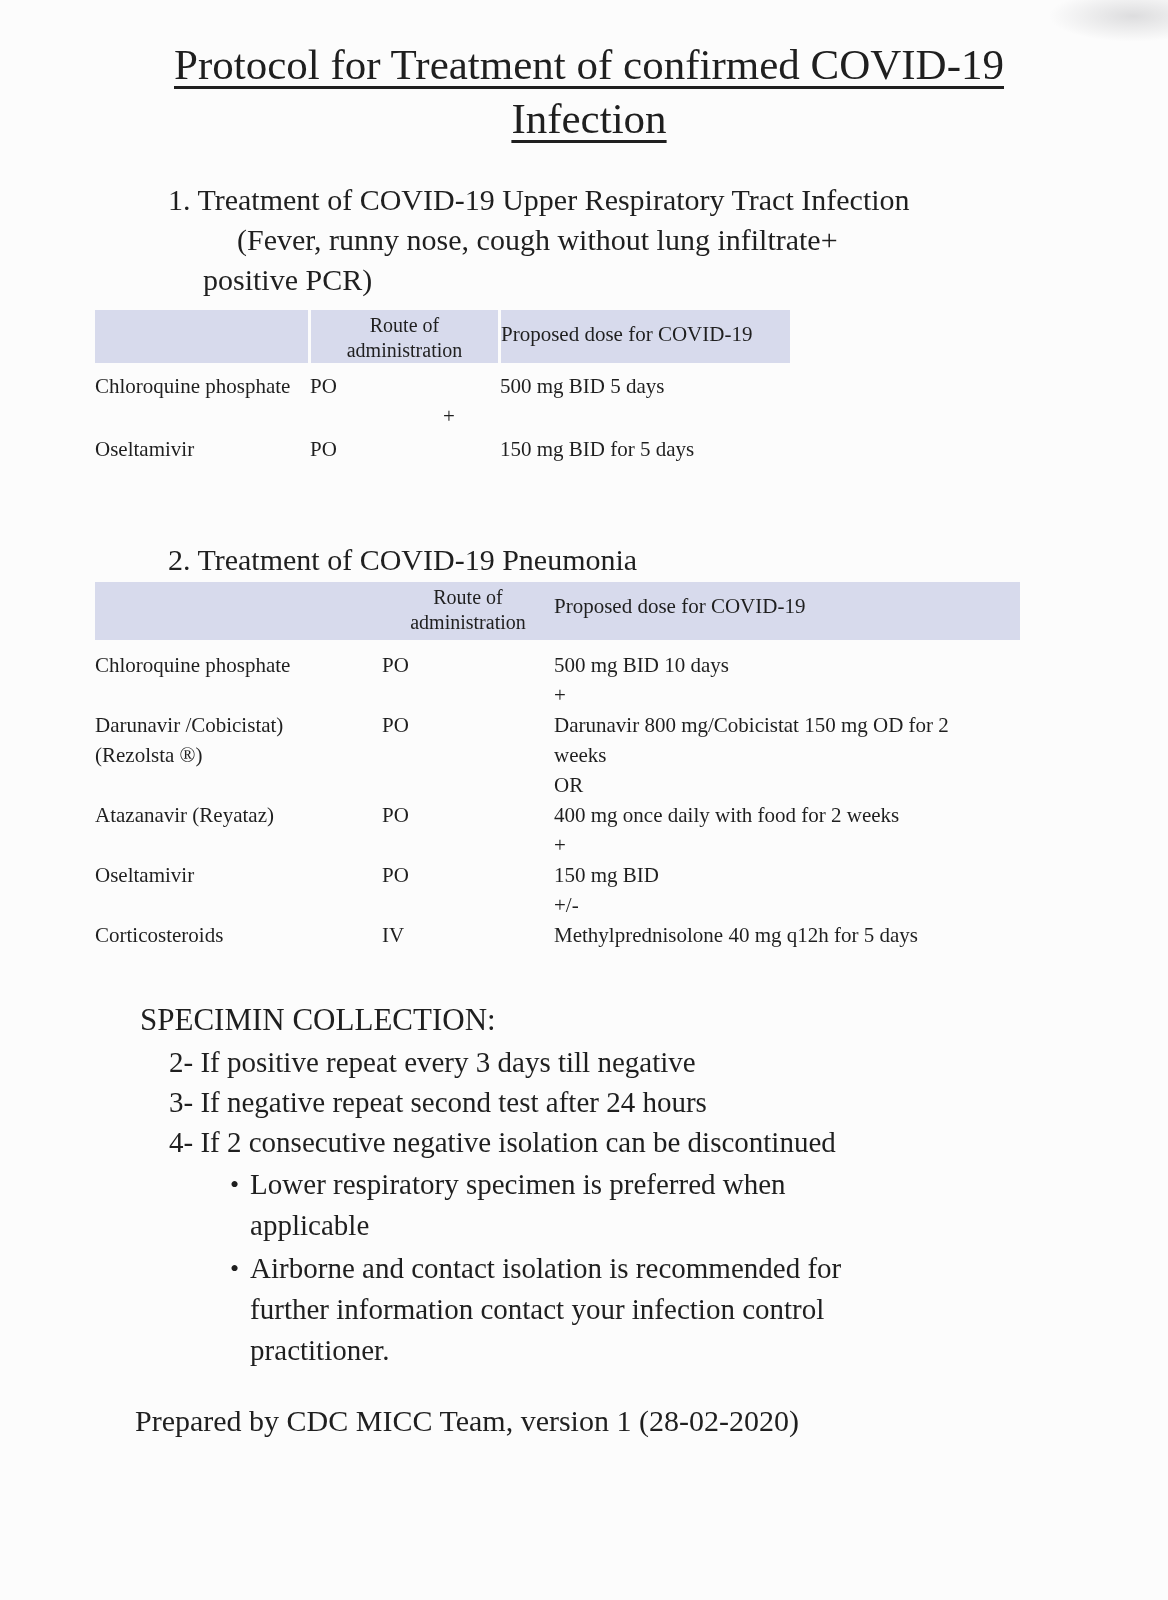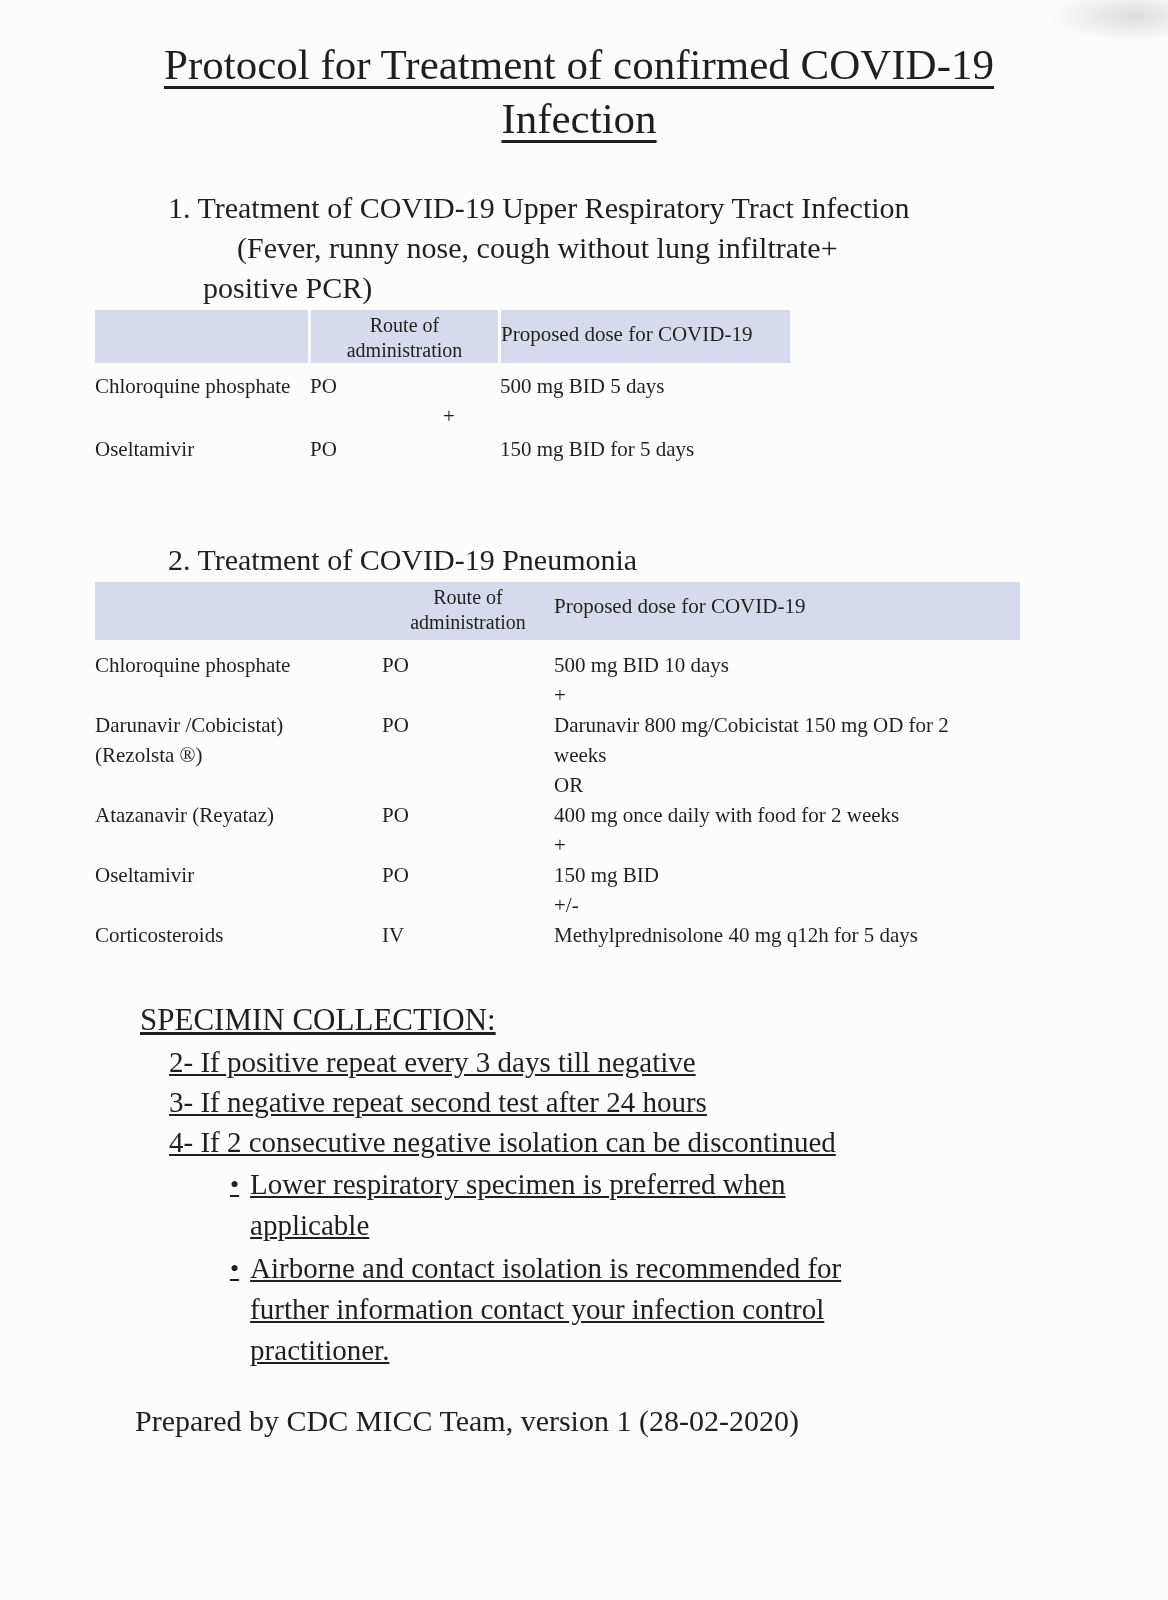--- a/index.html
+++ b/index.html
@@ -34,24 +34,25 @@
     width: 1158px;
     margin: 0;
     text-align: center;
     font-size: 43px;
     font-weight: normal;
     line-height: 54px;
     text-decoration: underline;
     text-decoration-thickness: 3px;
     text-underline-offset: 7px;
     white-space: pre-line;
+    padding-left: 10px;
   }
 
   .sec-heading { font-size: 30px; line-height: 40px; }
-  .sec1 { position: absolute; top: 188px; left: 0; }
+  .sec1 { position: absolute; top: 180px; left: 0; }
   .sec1 .l1 { margin-left: 168px; }
   .sec1 .l2 { margin-left: 237px; }
   .sec1 .l3 { margin-left: 203px; }
   .sec2 { position: absolute; top: 540px; left: 168px; }
 
   
   .tbl { position: absolute; font-size: 21px; }
 
   .t1 { left: 95px; top: 310px; width: 695px; }
   .t1hdr { display: grid; grid-template-columns: 213px 187px 289px; column-gap: 3px; height: 53px; }
@@ -66,21 +67,21 @@
   .hcell-dose  { font-size: 21px; padding-top: 12px; }
 
   .trow { line-height: 30px; }
   .t1 .r1 { margin-top: 8px; }
   .t1 .r2 { margin-top: 3px; }
   .t1-marker { padding-left: 133px; }
   .t2 .first { margin-top: 10px; }
   .t2 .dose { padding-right: 4px; font-family: Liberation Serif, serif; }
 
   
-  .spec { position: absolute; left: 140px; top: 998px; text-decoration: underline; }
+  .spec { position: absolute; left: 140px; top: 998px; }
   .spec-h { font-size: 31px; line-height: 44px; }
   .spec-item { font-size: 29px; line-height: 40px; margin-left: 29px; }
   .bullet { margin-left: 90px; display: flex; gap: 11px; font-size: 29px; line-height: 41px; margin-top: 2px; }
   .bullet .b { font-size: 26px; }
 
   .footer { position: absolute; left: 135px; top: 1404px; font-size: 30px; }
 </style>
 </head>
 <body>
 

